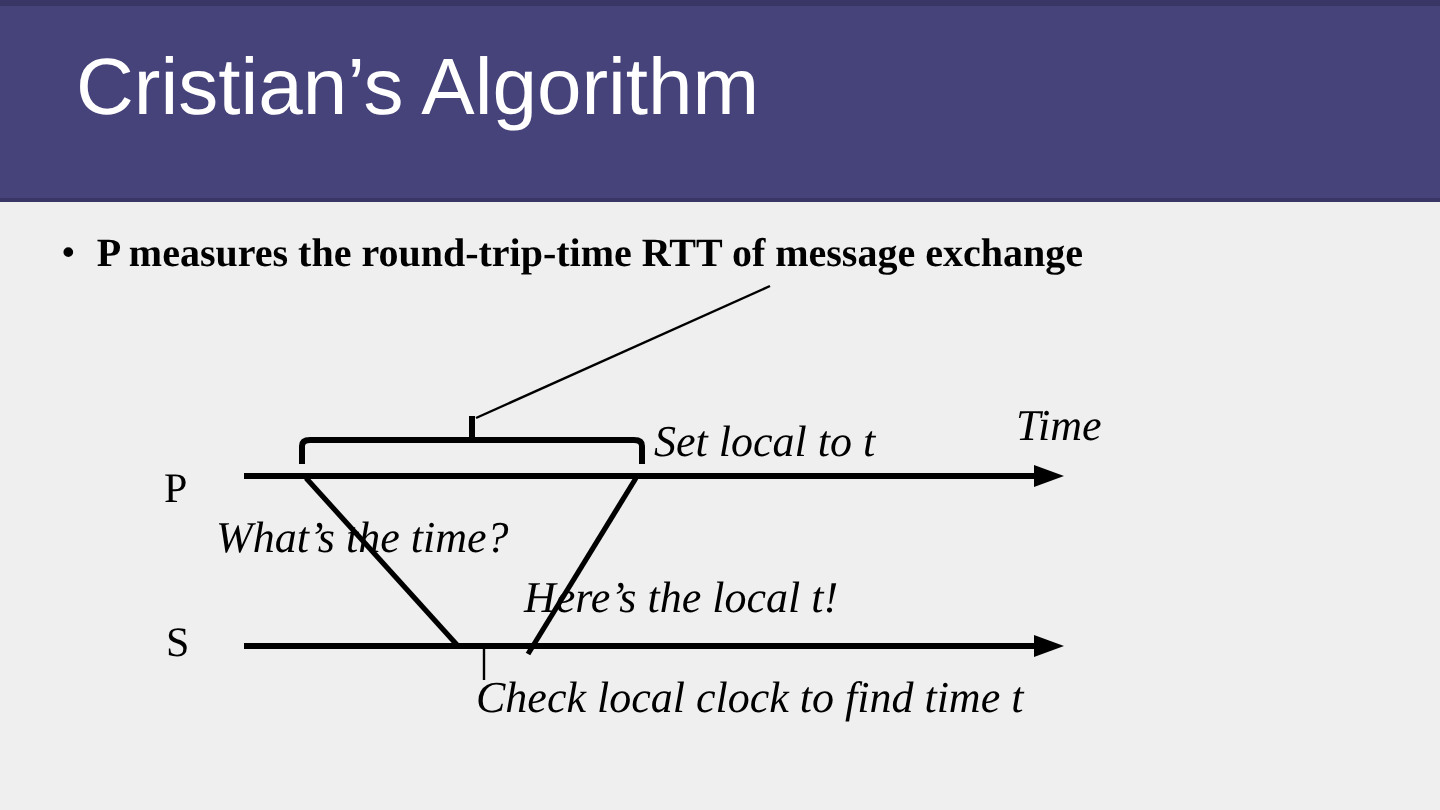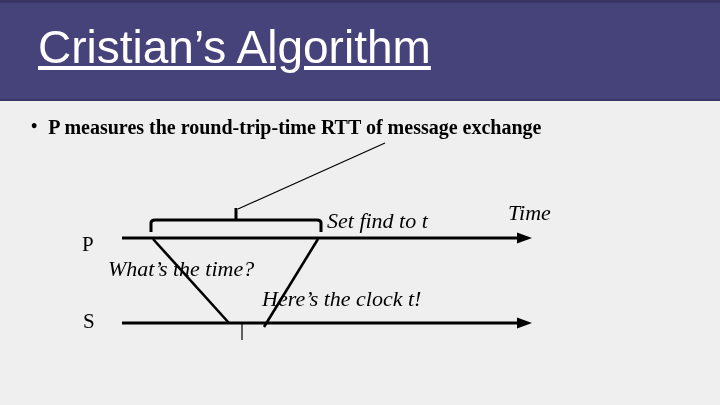--- a/index.html
+++ b/index.html
@@ -20,25 +20,24 @@
   }
   .title-bar{
     position:absolute;left:0;top:0;width:720px;height:96px;
     background:var(--header_bg);
     border-top:3px solid var(--header_edge);
     border-bottom:2px solid var(--header_edge);
   }
   .page-title{
     position:absolute;left:38px;top:24px;
     font-family:"Liberation Sans", sans-serif;
-    font-size:46px;line-height:1;
+    font-size:40px;line-height:1;
     color:var(--title_color);
     white-space:nowrap;
     letter-spacing:0px;
-    text-decoration:underline;
   }
   .bullet-row{
     position:absolute;left:31px;top:117px;
     font-size:20px;line-height:1;white-space:nowrap;font-weight:bold;
   }
   .bullet-marker{
     display:inline-block;
     font-size:18px;
     vertical-align:top;
     margin-right:11px;
@@ -84,17 +83,18 @@
 
     <line x1="264" y1="327" x2="318" y2="239" stroke="#000" stroke-width="2.6"></line>
 
     <line x1="242" y1="323" x2="242" y2="340" stroke="#000" stroke-width="1.2"></line>
   </svg>
 
   <div class="dlabel-roman" style="left:82px;top:234px;">P</div>
   <div class="dlabel-roman" style="left:83px;top:311px;">S</div>
 
   <div class="dlabel" style="left:508px;top:202px;">Time</div>
-  <div class="dlabel" style="left:327px;top:210px;">Set find to t</div>
+  <div class="dlabel" style="left:327px;top:210px;">Set local to t</div>
   <div class="dlabel" style="left:108px;top:258px;">What’s the time?</div>
-  <div class="dlabel" style="left:262px;top:288px;">Here’s the clock t!</div>
+  <div class="dlabel" style="left:262px;top:288px;">Here’s the local t!</div>
+  <div class="dlabel" style="left:238px;top:338px;">Check local clock to find time t</div>
 
 </div>
 
 </body></html>

